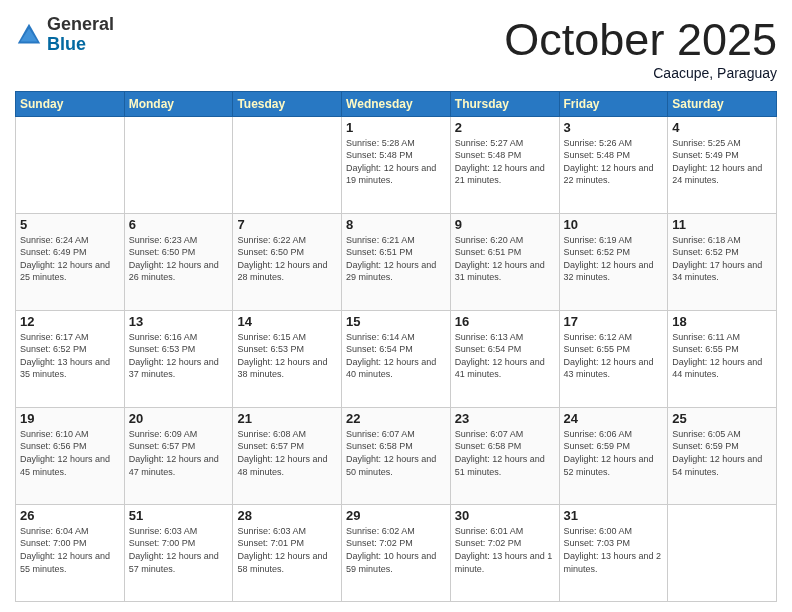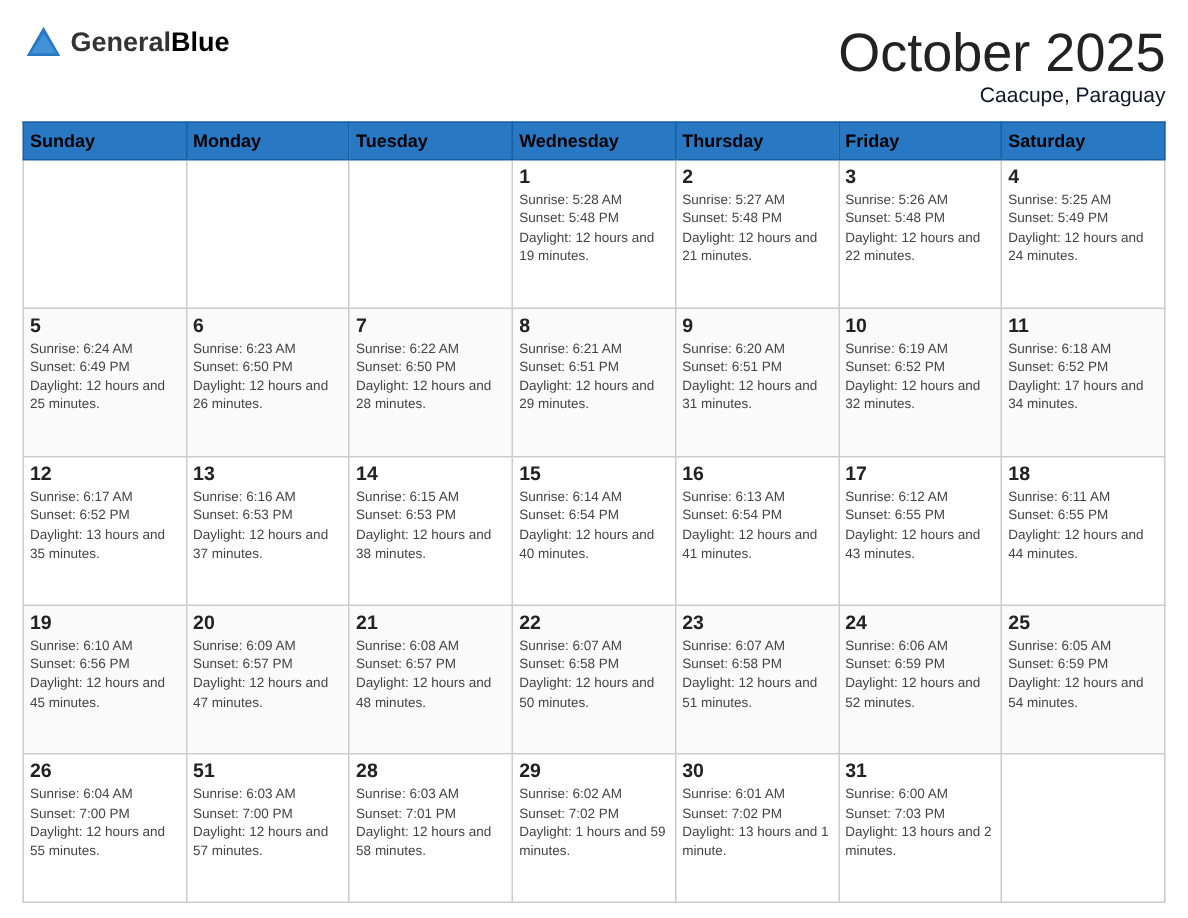--- a/index.html
+++ b/index.html
@@ -23,60 +23,61 @@
       align-items: flex-start;
       margin-bottom: 10px;
     }
     .logo {
       display: flex;
       align-items: center;
       gap: 4px;
     }
     .logo-text {
       display: flex;
+      flex-direction: column;
       line-height: 1.1;
     }
     .logo-general {
       font-size: 18px;
       font-weight: bold;
       color: #333;
     }
     .logo-blue {
       font-size: 18px;
       font-weight: bold;
-      color: #000000;
+      color: #0369a1;
     }
     .logo-icon {
       width: 28px;
       height: 28px;
     }
     .title-block {
       text-align: right;
     }
     .month-title {
-      font-size: 36px;
+      font-size: 45px;
       font-weight: 300;
       color: #222;
       line-height: 1.1;
       text-align: right;
     }
     .subtitle {
       font-size: 14px;
       color: #0f172a;
     }
     .calendar {
       flex: 1;
       border: 1px solid #ccc;
       border-collapse: collapse;
       width: 100%;
       table-layout: fixed;
     }
     .calendar th {
       background: #2878c3;
-      color: #000000;
+      color: #fef9c3;
       font-size: 12px;
       font-weight: bold;
       padding: 5px 4px;
       border: 1px solid #1a5fa0;
       text-align: left;
     }
     .calendar td {
       border: 1px solid #ccc;
       vertical-align: top;
       padding: 3px 4px;
@@ -320,21 +321,21 @@
           <td>
             <span class="day-number">28</span>
             <div class="day-info">Sunrise: 6:03 AM</div>
             <div class="day-info">Sunset: 7:01 PM</div>
             <div class="day-info">Daylight: 12 hours and 58 minutes.</div>
           </td>
           <td>
             <span class="day-number">29</span>
             <div class="day-info">Sunrise: 6:02 AM</div>
             <div class="day-info">Sunset: 7:02 PM</div>
-            <div class="day-info">Daylight: 1 hours and 59 minutes.</div>
+            <div class="day-info">Daylight: 10 hours and 59 minutes.</div>
           </td>
           <td>
             <span class="day-number">30</span>
             <div class="day-info">Sunrise: 6:01 AM</div>
             <div class="day-info">Sunset: 7:02 PM</div>
             <div class="day-info">Daylight: 13 hours and 1 minute.</div>
           </td>
           <td>
             <span class="day-number">31</span>
             <div class="day-info">Sunrise: 6:00 AM</div>

